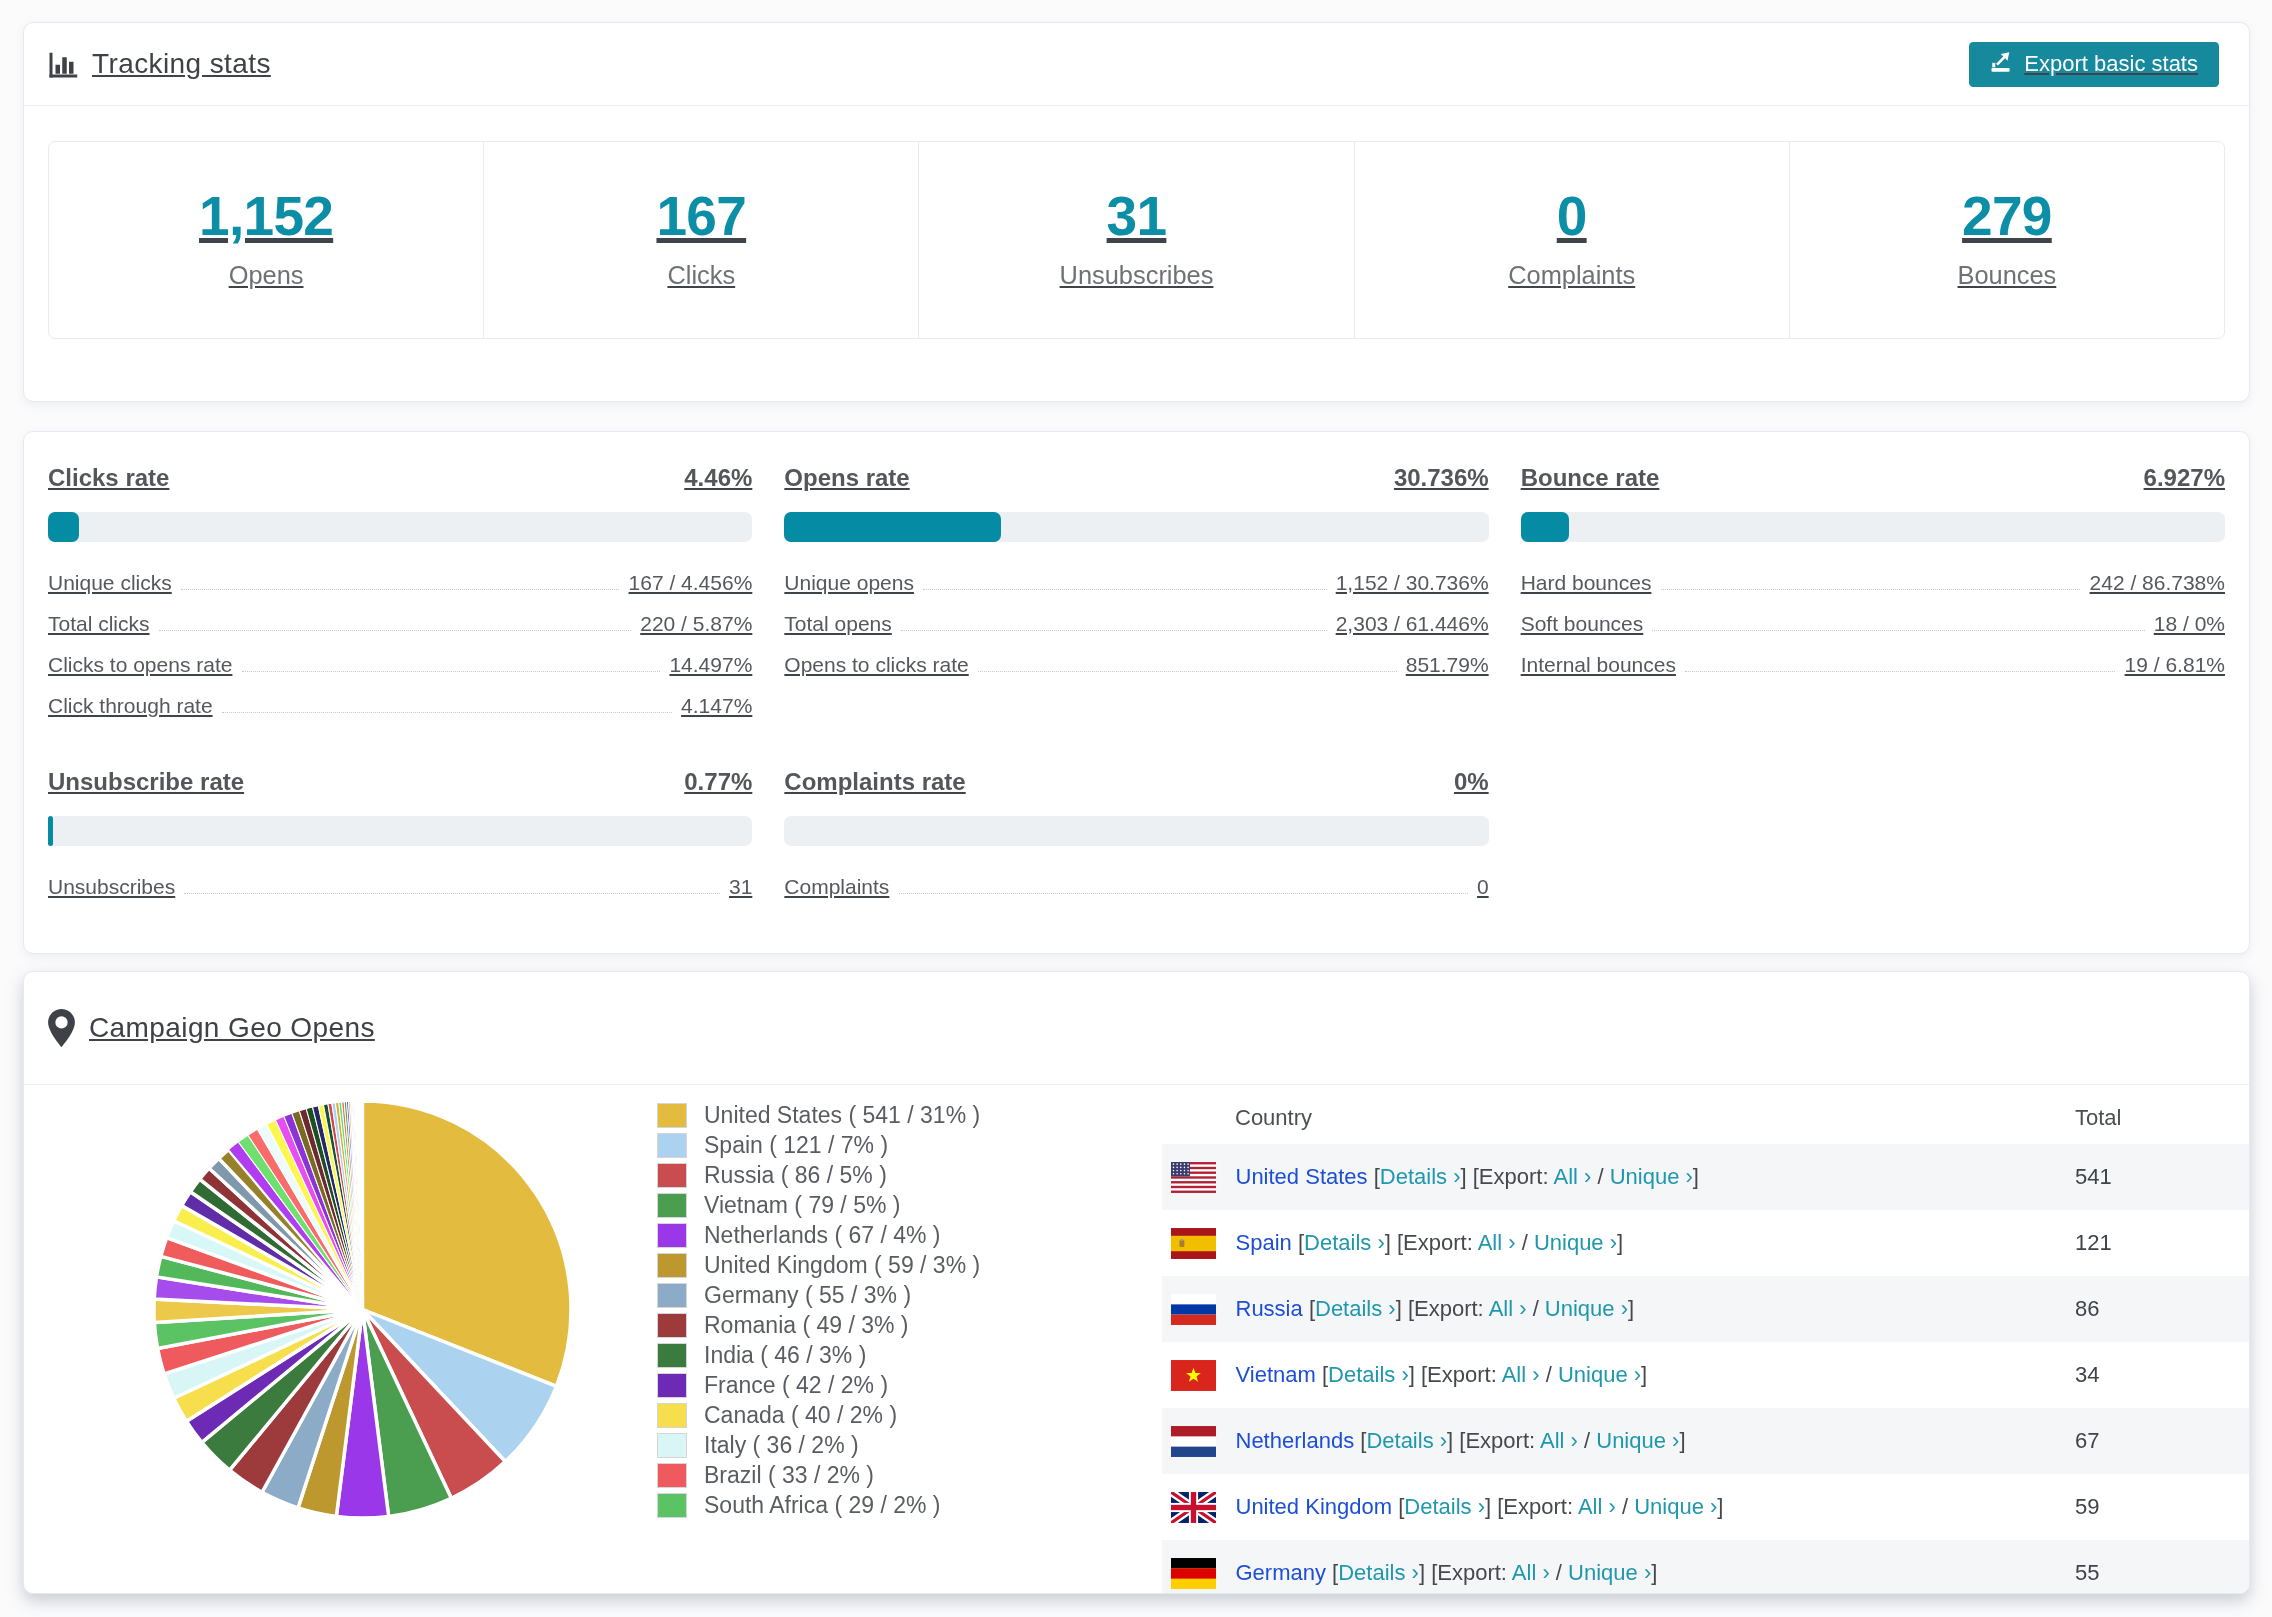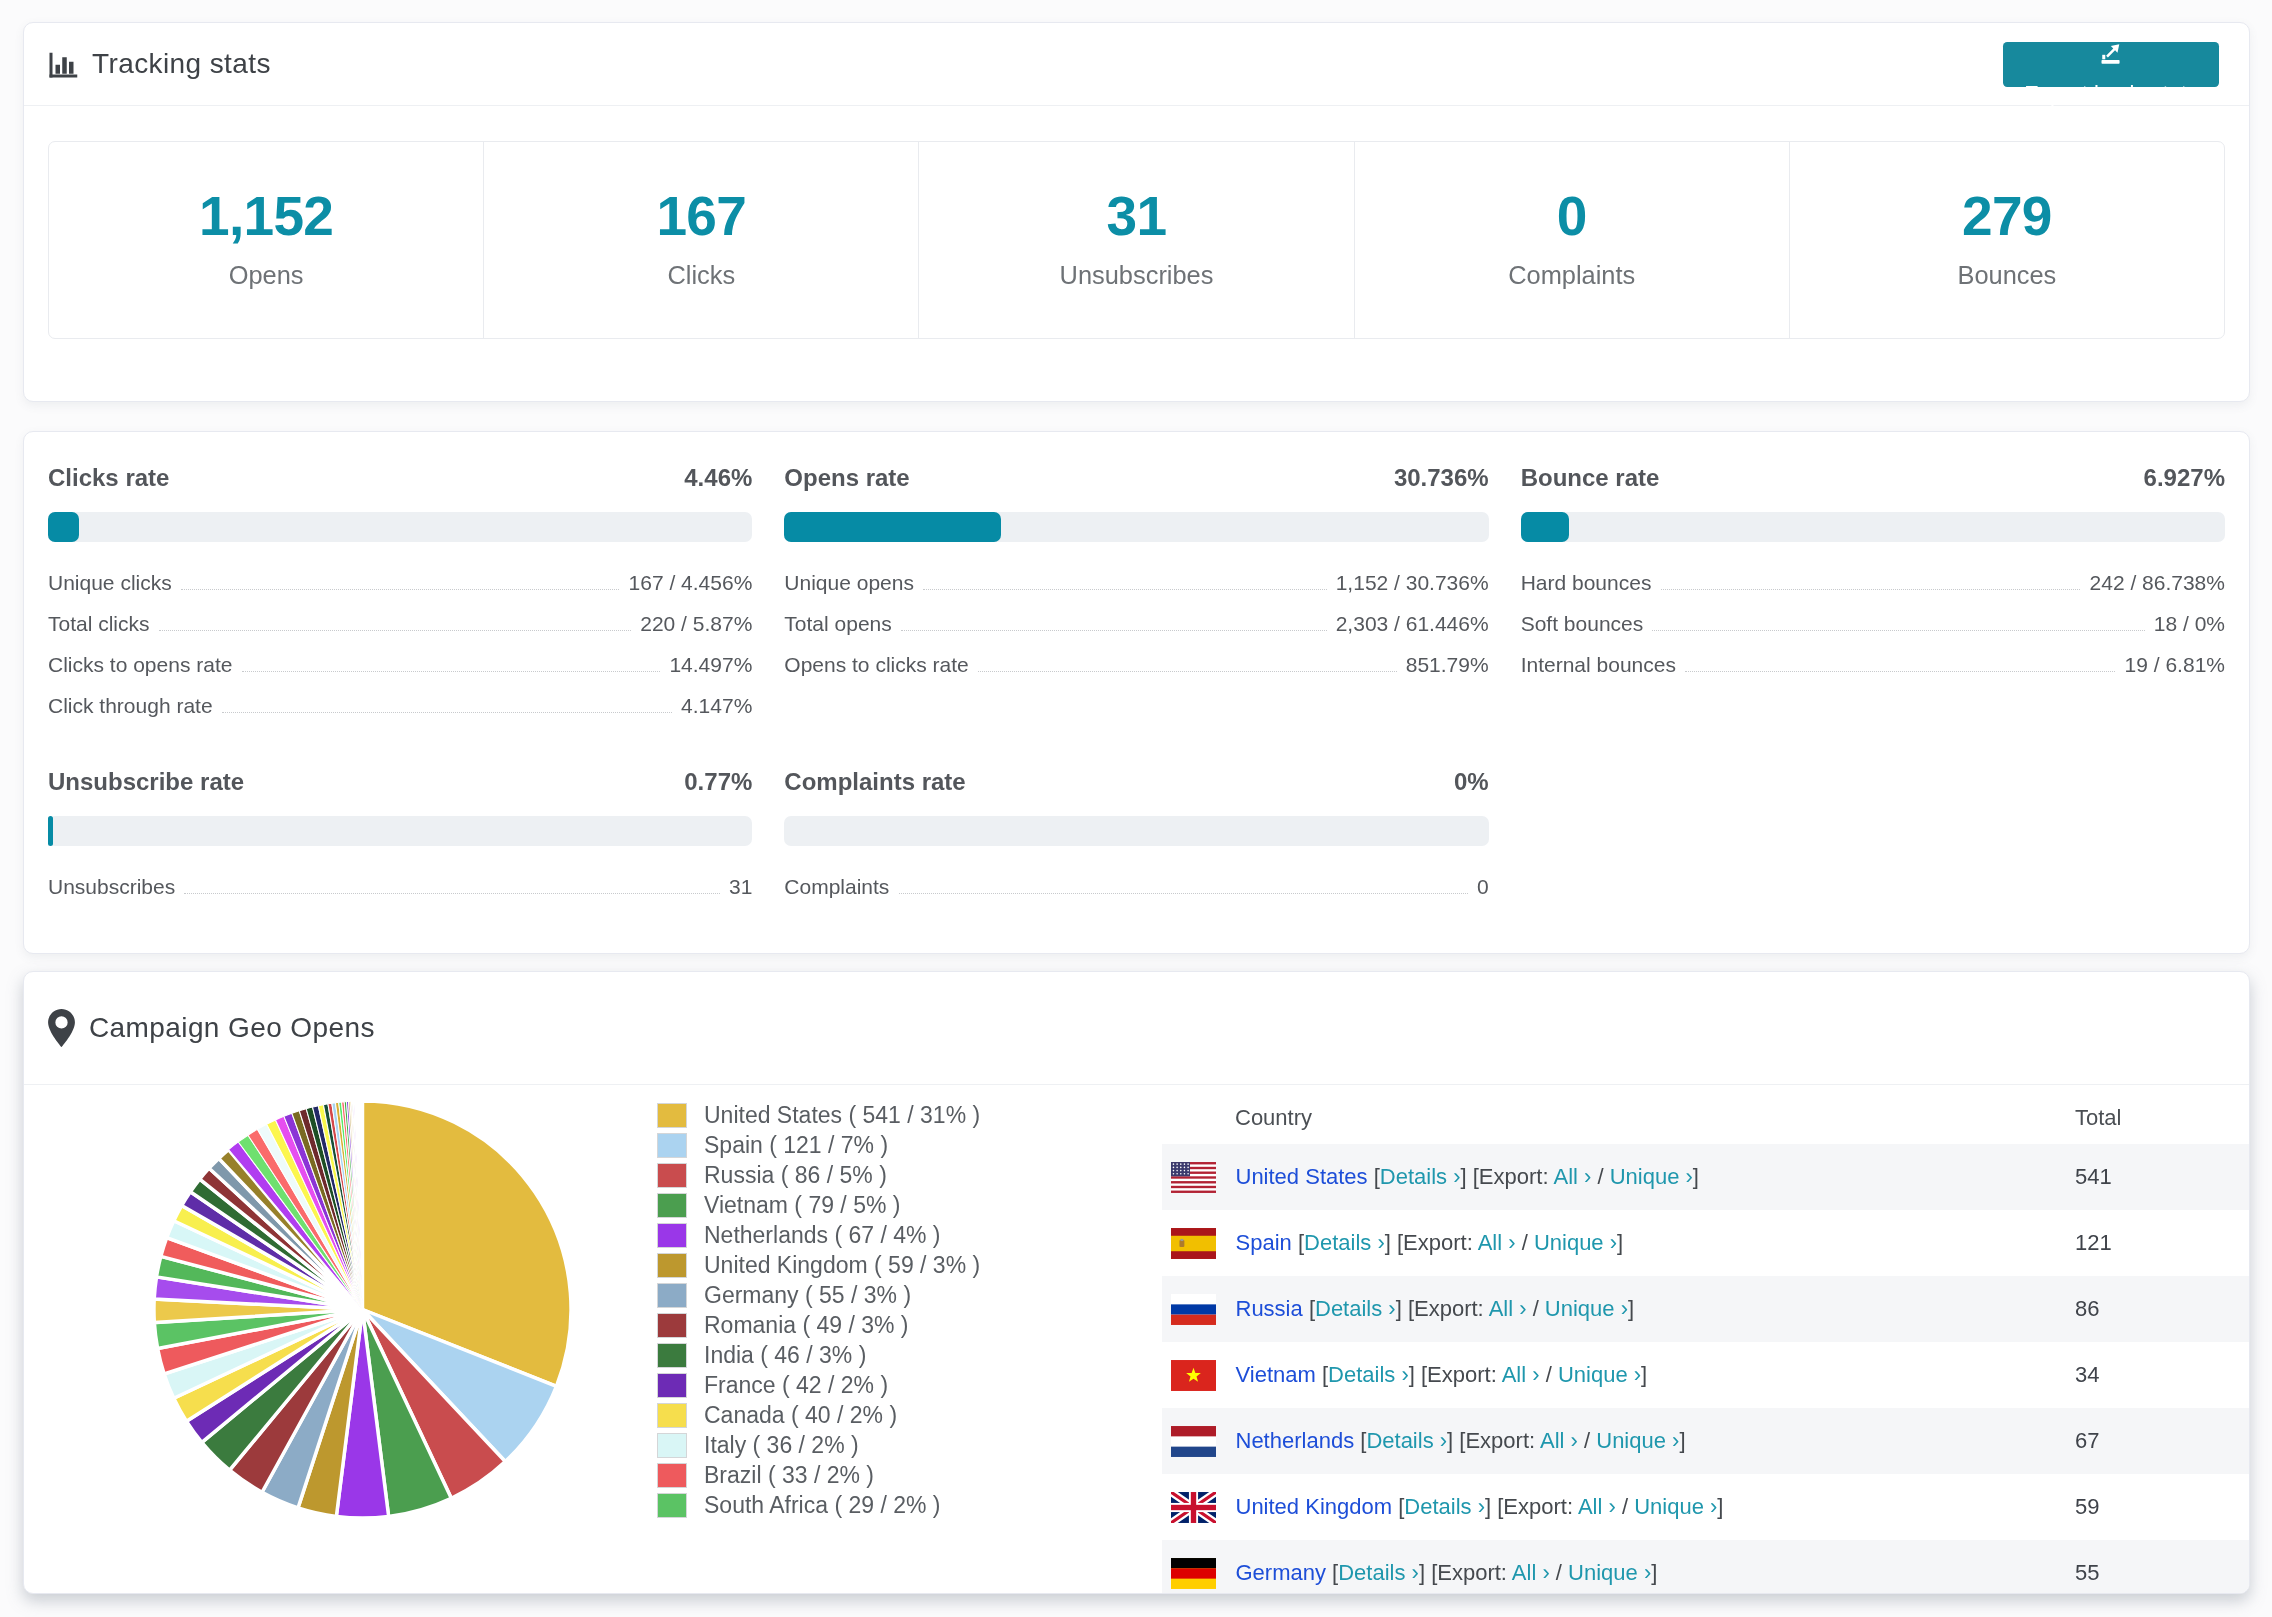--- a/index.html
+++ b/index.html
@@ -1,27 +1,27 @@
 <!DOCTYPE html>
 <html style="--accent: #0c8ea6; --button: #17899d; --link: #1f97ad; --fill: #068ba5; --track: #edf0f3; --stripe: #f5f6f8;font-size:11.3px"><head>
 <meta charset="utf-8">
 <style>
   html,body{margin:0;padding:0;}
   body{font-family:"Liberation Sans","DejaVu Sans",sans-serif;}
   .page{position:relative;width:2273px;height:1618px;background:#fbfbfc;overflow:hidden;color:#3f434a;}
   .card{box-sizing:border-box;margin:4px 23px;background:#fff;border:1.4px solid #e7e9f0;border-radius:10px;
-        box-shadow:0 3.5px 10px rgba(90,100,120,.08);}
+        box-shadow:0 3.5px 10px rgba(90,100,120,.08);text-decoration:underline;}
   
   .card1{margin-top:22px;height:380px;}
   .card-head{display:flex;align-items:center;height:82px;padding:0 30px 0 24px;border-bottom:1.4px solid #eef0f3;}
   .card-head h1,.card-head h2{font-size:28px;font-weight:400;color:#3e4247;margin:0 0 0 14px;letter-spacing:0.4px;}
   .head-icon svg{display:block;}
   .export-btn{margin-left:auto;display:flex;align-items:center;gap:11.3px;height:45px;padding:0 21px;
               background:var(--button,#17899d);border:none;border-radius:4.2px;color:#fff;font-size:22px;
-              font-family:inherit;cursor:pointer;flex-direction:column;}
+              font-family:inherit;cursor:pointer;}
   .stats-box{display:flex;margin:35px 24px 0;height:196px;border:1.4px solid #e9ebef;border-radius:7px;}
   .stat-cell{flex:1;text-align:center;padding-top:42px;}
   .stat-cell + .stat-cell{border-left:1.4px solid #e9ebef;}
   .stat-value{font-size:55px;font-weight:700;color:var(--accent,#0c8ea6);letter-spacing:-0.7px;}
   .stat-label{font-size:25.4px;color:#6e7276;margin-top:12.7px;}
   
   .card2{margin-top:29px;height:523px;padding:32px 24px 0;}
   .rates-grid{display:grid;grid-template-columns:repeat(3,1fr);column-gap:32px;row-gap:42px;}
   .rate-head{display:flex;align-items:baseline;gap:20px;}
   .rate-title,.rate-value{font-size:24px;font-weight:700;color:#53565b;}

